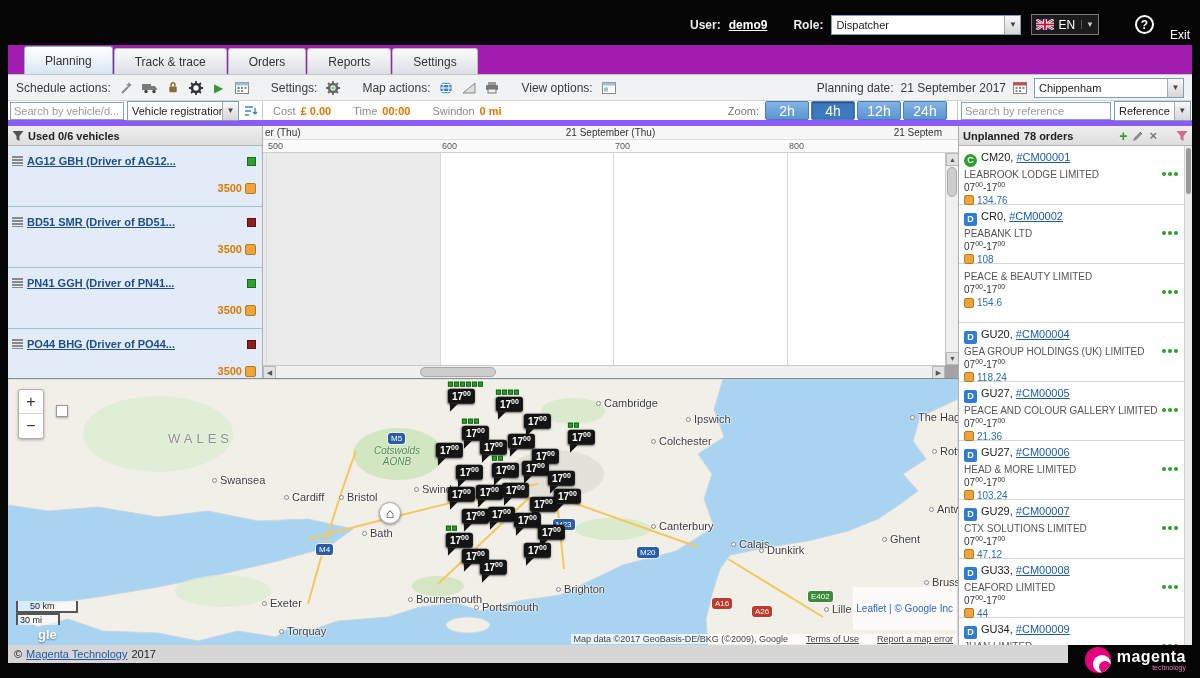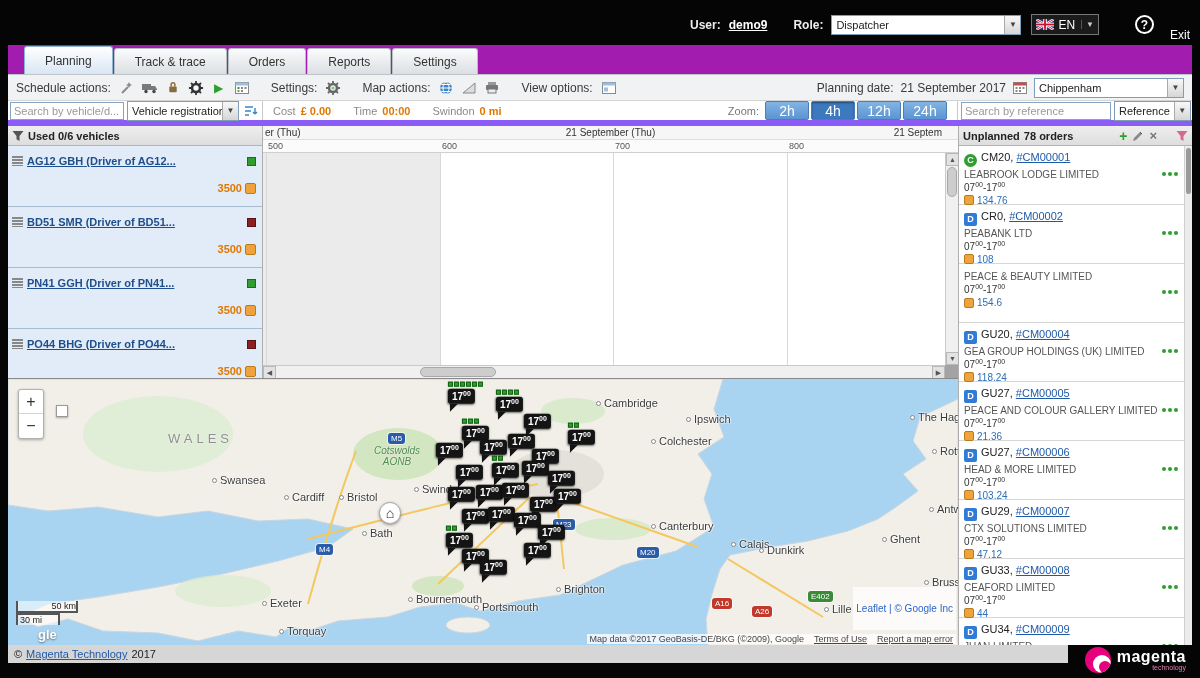--- a/index.html
+++ b/index.html
@@ -117,25 +117,25 @@
   .mk sup { font-size:7px; }
   .mk:after { content:""; position:absolute; left:2px; top:100%; border:4px solid transparent; border-top-color:#141414; border-left-color:#141414; }
   .mk .greens { position:absolute; bottom:100%; left:0; display:flex; gap:1px; margin-bottom:2px; }
   .mk .greens i { width:5px; height:5px; background:#2f9e2f; border:1px solid #156115; }
   .home-mk { position:absolute; width:22px; height:22px; background:#fff; border:1px solid #aaa; border-radius:50%; box-shadow:0 1px 3px rgba(0,0,0,.4); display:flex; align-items:center; justify-content:center; font-size:14px; color:#222; transform:translate(-50%,-50%); cursor:pointer; }
   .mapzoom { position:absolute; left:10px; top:10px; width:26px; background:#fff; border:1px solid #b0b0b0; border-radius:3px; overflow:hidden; box-shadow:0 1px 3px rgba(0,0,0,.3); }
   .mapzoom div { height:24px; display:flex; align-items:center; justify-content:center; font-size:16px; color:#333; cursor:pointer; }
   .mapzoom div:first-child { border-bottom:1px solid #d5d5d5; }
   .layersbox { position:absolute; left:48px; top:26px; width:12px; height:12px; background:#fff; border:1px solid #999; box-shadow:0 1px 2px rgba(0,0,0,.3); cursor:pointer; }
   .scalebox { position:absolute; left:8px; bottom:20px; font-size:9px; color:#222; }
-  .scalebox .km { width:62px; border:2px solid #555; border-top:none; padding:0 0; background:rgba(255,255,255,.55);text-align:right; }
+  .scalebox .km { width:62px; border:2px solid #555; border-top:none; padding:0 12px; background:rgba(255,255,255,.55); }
   .scalebox .mi { width:44px; border:2px solid #555; border-bottom:none; padding:0 2px; background:rgba(255,255,255,.55); }
   .gpartial { position:absolute; left:30px; bottom:3px; color:#fff; font-size:13px; font-weight:bold; text-shadow:0 1px 2px rgba(0,0,0,.5); }
   .attr1 { position:absolute; right:2px; bottom:15px; font-size:10px; color:#2a66cc; background:rgba(255,255,255,.75); padding:16px 3px; }
-  .attr2 { position:absolute; right:2px; bottom:1px; font-size:9px; color:#444; background:rgba(255,255,255,.75); padding:0 3px; display:flex; gap:10px; }
+  .attr2 { position:absolute; right:2px; bottom:1px; font-size:9px; color:#444; background:rgba(255,255,255,.75); padding:0 3px; display:flex; gap:18px; }
   .attr2 .lnk { text-decoration:underline; cursor:pointer; }
 
   
   .footer-strip { position:absolute; left:8px; top:645px; width:1060px; height:18px; background:#d6d6d6; display:flex; align-items:center; font-size:11px; color:#222; padding:0 6px; gap:4px; }
   .flink { color:#1f5aa8; text-decoration:underline; cursor:pointer; }
   .brand { position:absolute; right:14px; top:647px; display:flex; align-items:center; gap:6px; }
   .logo-mark { width:26px; height:26px; border-radius:50%; background:#e6007e; position:relative; overflow:hidden; display:block; }
   .logo-mark i { position:absolute; width:18px; height:18px; border-radius:50%; background:#fff; left:8px; top:8px; display:block; }
   .logo-mark i:after { content:""; position:absolute; width:12px; height:12px; border-radius:50%; background:#e6007e; left:6px; top:6px; display:block; }
   .brand-text .b1 { color:#fff; font-size:16px; font-weight:bold; letter-spacing:.5px; line-height:14px; }

